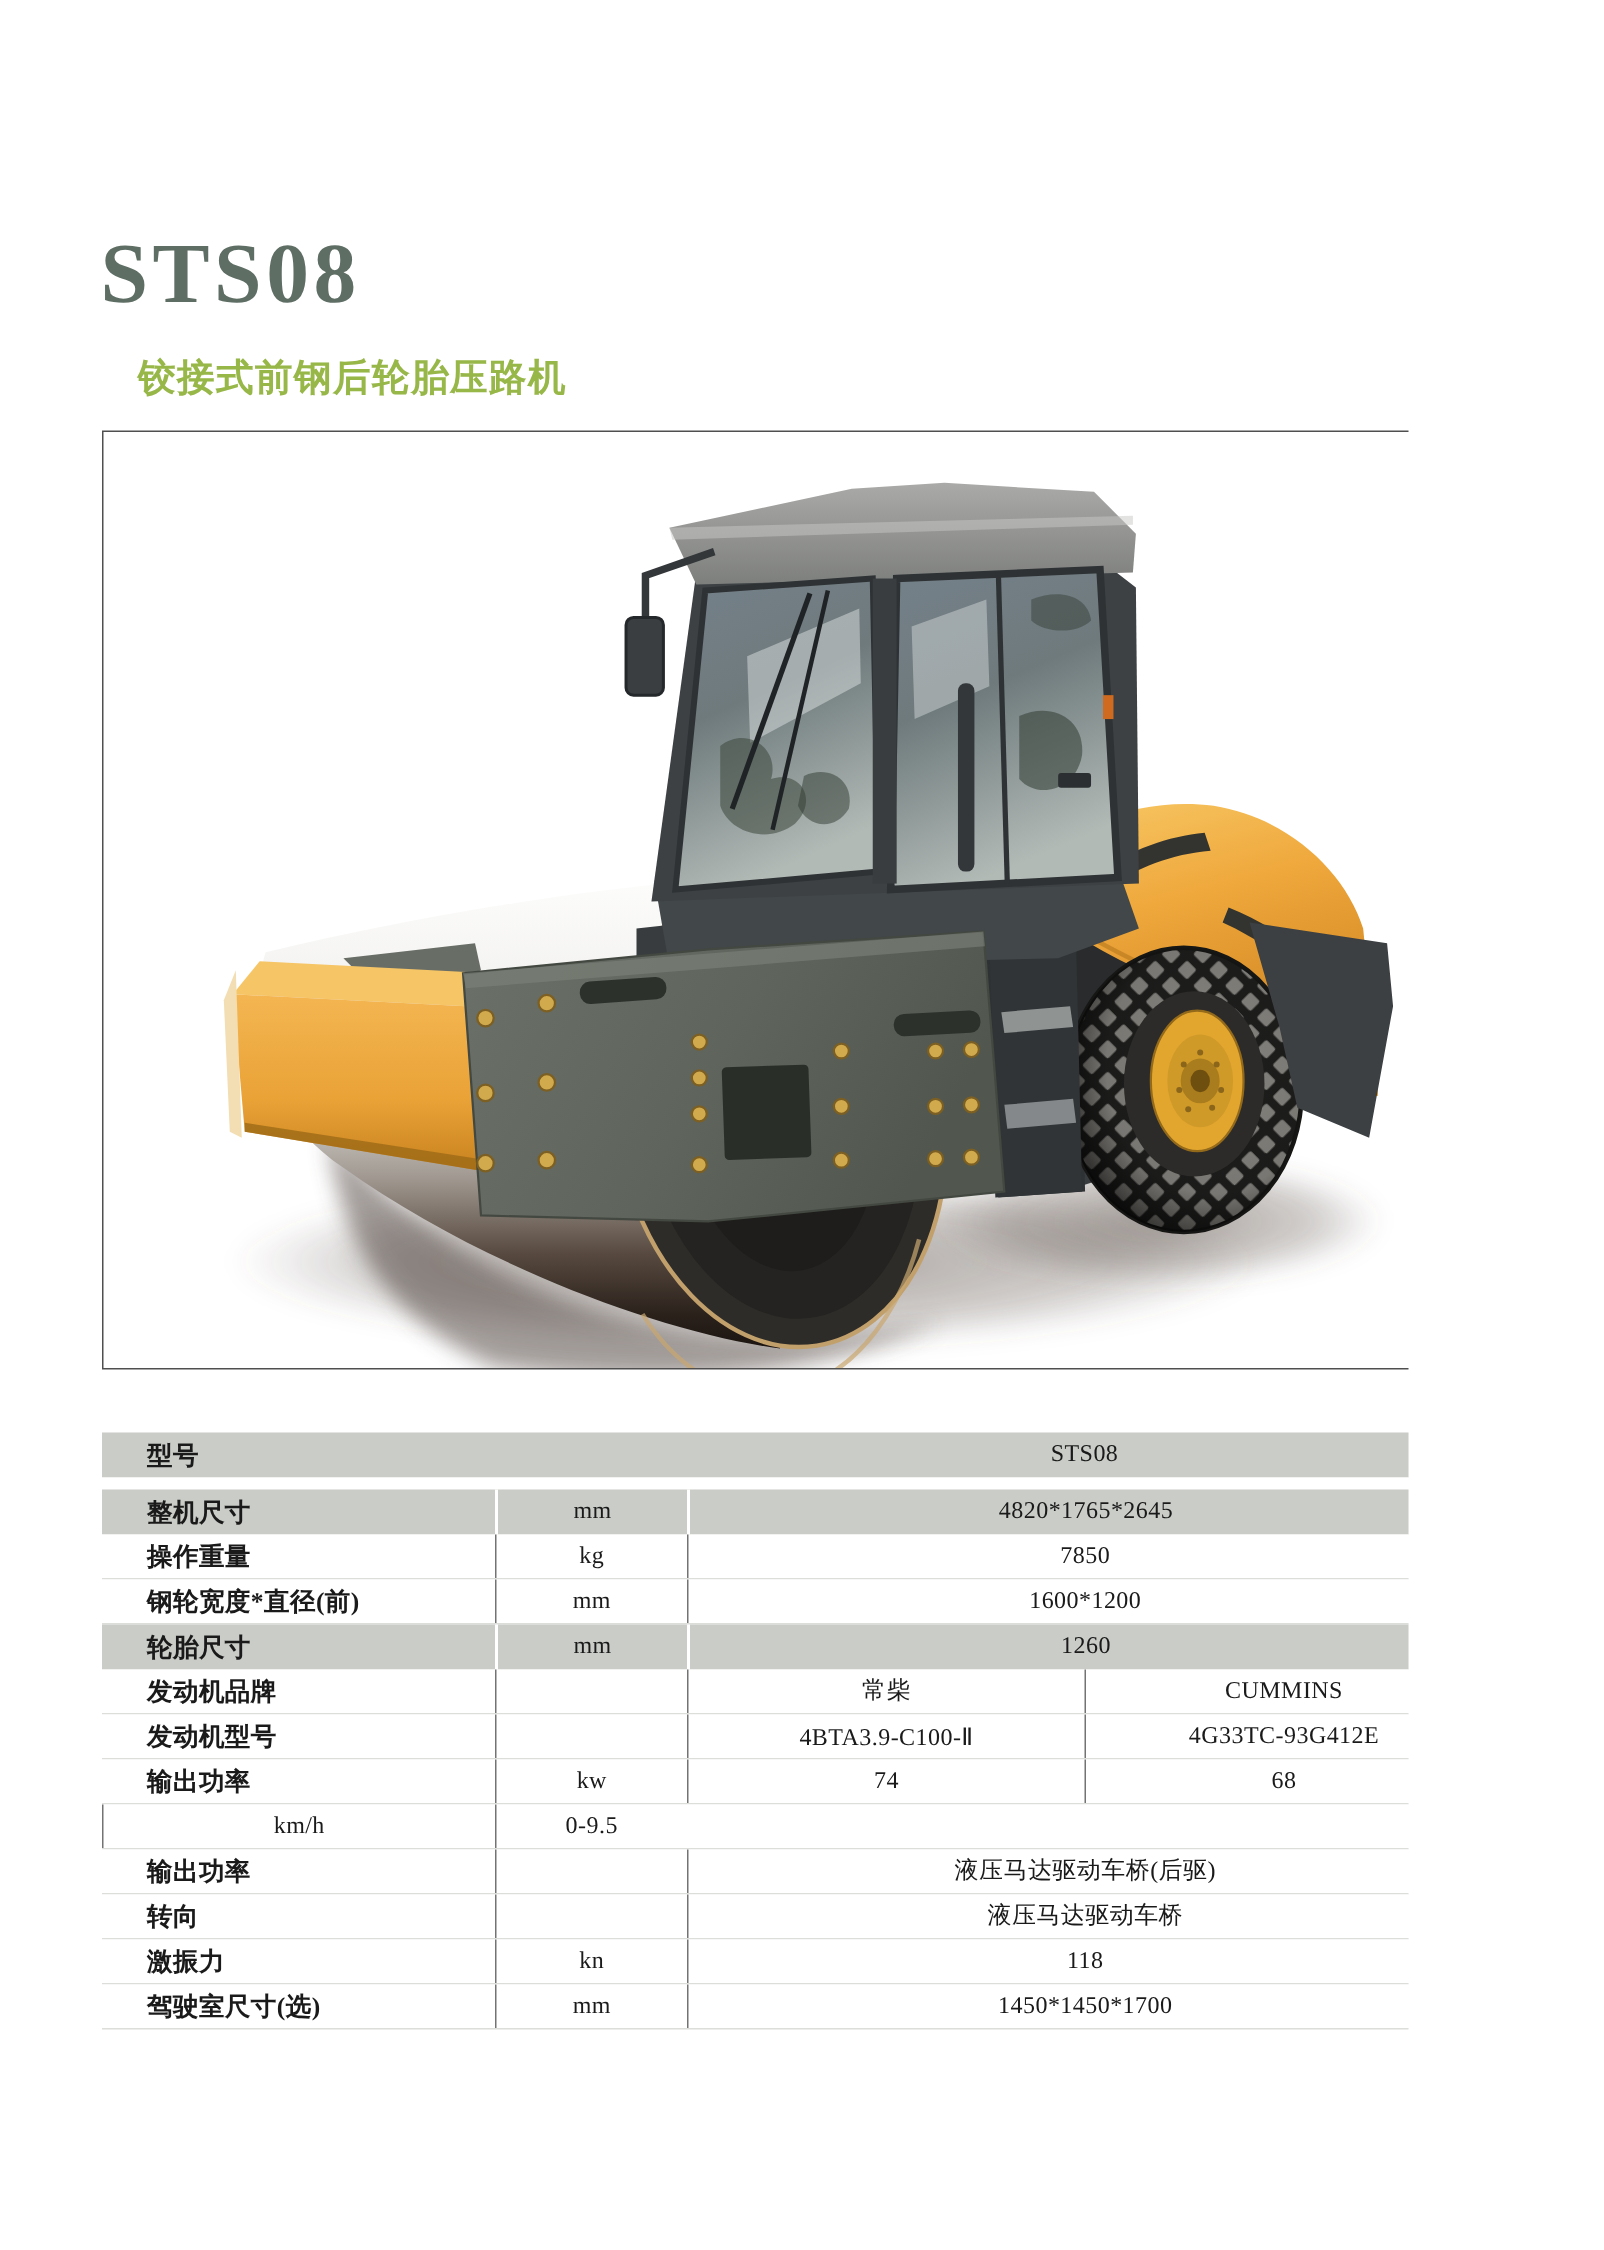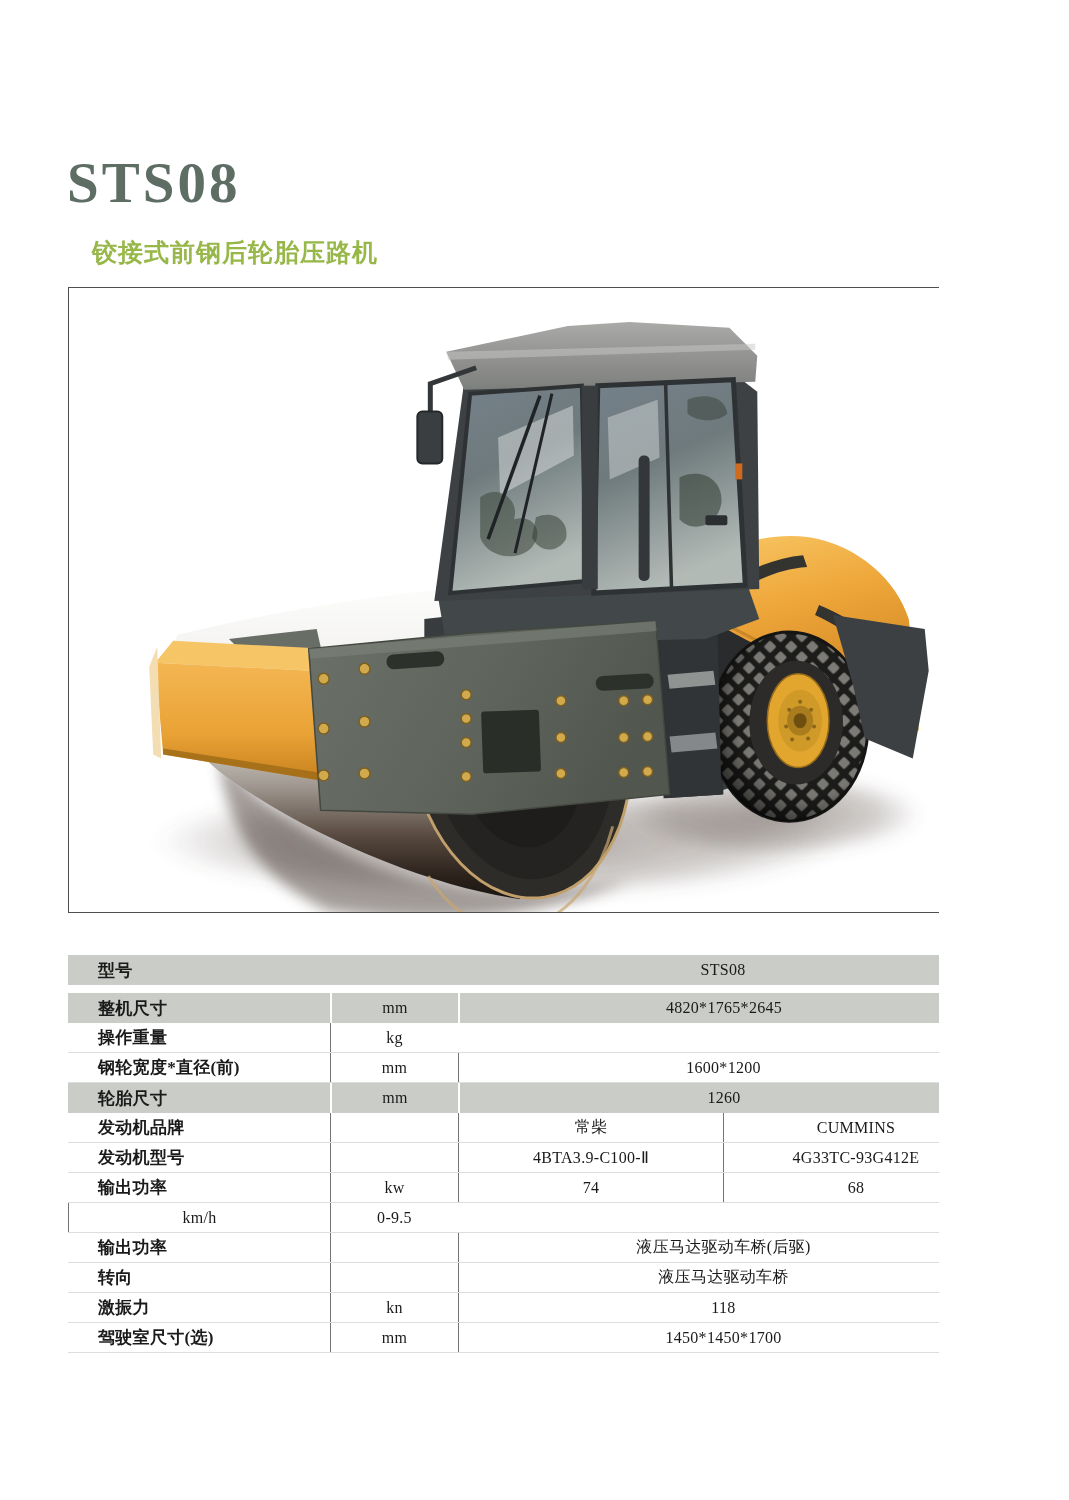--- a/index.html
+++ b/index.html
@@ -237,20 +237,21 @@
       </div>
       <div class="table-gap"></div>
       <div class="spec-row shaded">
         <div class="cell cell-label">整机尺寸</div>
         <div class="cell cell-unit">mm</div>
         <div class="cell cell-value">4820*1765*2645</div>
       </div>
       <div class="spec-row">
         <div class="cell cell-label">操作重量</div>
         <div class="cell cell-unit">kg</div>
+        <div class="cell cell-value">7850</div>
       </div>
       <div class="spec-row">
         <div class="cell cell-label">钢轮宽度*直径(前)</div>
         <div class="cell cell-unit">mm</div>
         <div class="cell cell-value">1600*1200</div>
       </div>
       <div class="spec-row shaded">
         <div class="cell cell-label">轮胎尺寸</div>
         <div class="cell cell-unit">mm</div>
         <div class="cell cell-value">1260</div>

